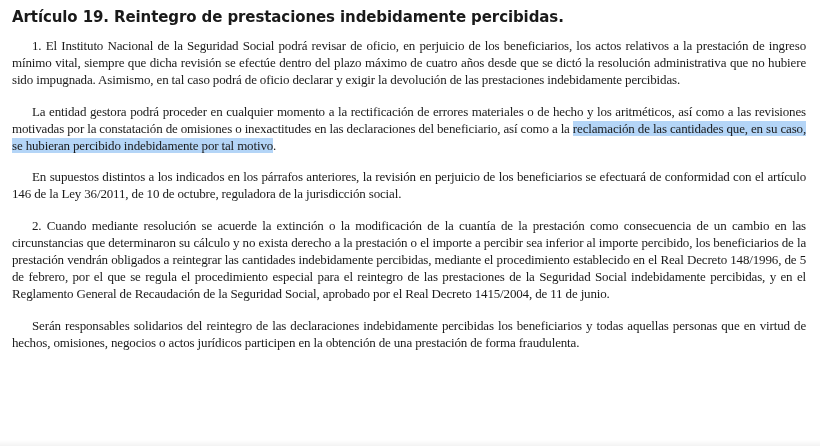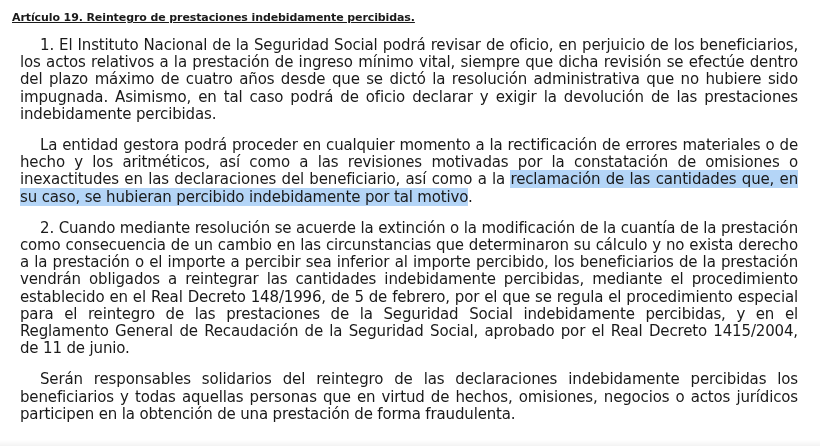--- a/index.html
+++ b/index.html
@@ -16,33 +16,33 @@
       position: relative;
     }
     .doc {
       position: absolute;
       left: 12px;
       top: 0;
       width: 794px;
     }
     .title {
       font-weight: bold;
-      font-size: 11px;
+      font-size: 15px;
       line-height: 17px;
       margin: 9px 0 0 0;
       letter-spacing: -0.1px;
-      text-decoration: underline;
     }
     .para {
-      font-size: 15px;
+      font-size: 13px;
       line-height: 17.2px;
       text-align: justify;
       text-indent: 20px;
-      margin: 8px;
+      margin: 0;
       letter-spacing: -0.15px;
+      font-family: Liberation Serif, serif;
     }
     .p1 { margin-top: 11px; }
     .p2 { margin-top: 14px; }
     .p3 { margin-top: 14px; }
     .p4 { margin-top: 14px; }
     .p5 { margin-top: 14px; }
     .hl {
       background: #b4d5f7;
     }
     .bottom-fade {
@@ -57,20 +57,21 @@
 </head>
 <body>
 
 <div class="doc">
   <h1 class="title">Artículo 19. Reintegro de prestaciones indebidamente percibidas.</h1>
 
   <p class="para p1">1. El Instituto Nacional de la Seguridad Social podrá revisar de oficio, en perjuicio de los beneficiarios, los actos relativos a la prestación de ingreso mínimo vital, siempre que dicha revisión se efectúe dentro del plazo máximo de cuatro años desde que se dictó la resolución administrativa que no hubiere sido impugnada. Asimismo, en tal caso podrá de oficio declarar y exigir la devolución de las prestaciones indebidamente percibidas.</p>
 
   <p class="para p2"><span>La entidad gestora podrá proceder en cualquier momento a la rectificación de errores materiales o de hecho y los aritméticos, así como a las revisiones motivadas por la constatación de omisiones o inexactitudes en las declaraciones del beneficiario, así como a la </span><span class="hl">reclamación de las cantidades que, en su caso, se hubieran percibido indebidamente por tal motivo</span><span>.</span></p>
 
+  <p class="para p3">En supuestos distintos a los indicados en los párrafos anteriores, la revisión en perjuicio de los beneficiarios se efectuará de conformidad con el artículo 146 de la Ley 36/2011, de 10 de octubre, reguladora de la jurisdicción social.</p>
 
   <p class="para p4">2. Cuando mediante resolución se acuerde la extinción o la modificación de la cuantía de la prestación como consecuencia de un cambio en las circunstancias que determinaron su cálculo y no exista derecho a la prestación o el importe a percibir sea inferior al importe percibido, los beneficiarios de la prestación vendrán obligados a reintegrar las cantidades indebidamente percibidas, mediante el procedimiento establecido en el Real Decreto 148/1996, de 5 de febrero, por el que se regula el procedimiento especial para el reintegro de las prestaciones de la Seguridad Social indebidamente percibidas, y en el Reglamento General de Recaudación de la Seguridad Social, aprobado por el Real Decreto 1415/2004, de 11 de junio.</p>
 
   <p class="para p5">Serán responsables solidarios del reintegro de las declaraciones indebidamente percibidas los beneficiarios y todas aquellas personas que en virtud de hechos, omisiones, negocios o actos jurídicos participen en la obtención de una prestación de forma fraudulenta.</p>
 
 </div>
 
 <div class="bottom-fade"></div>
 
 </body></html>

